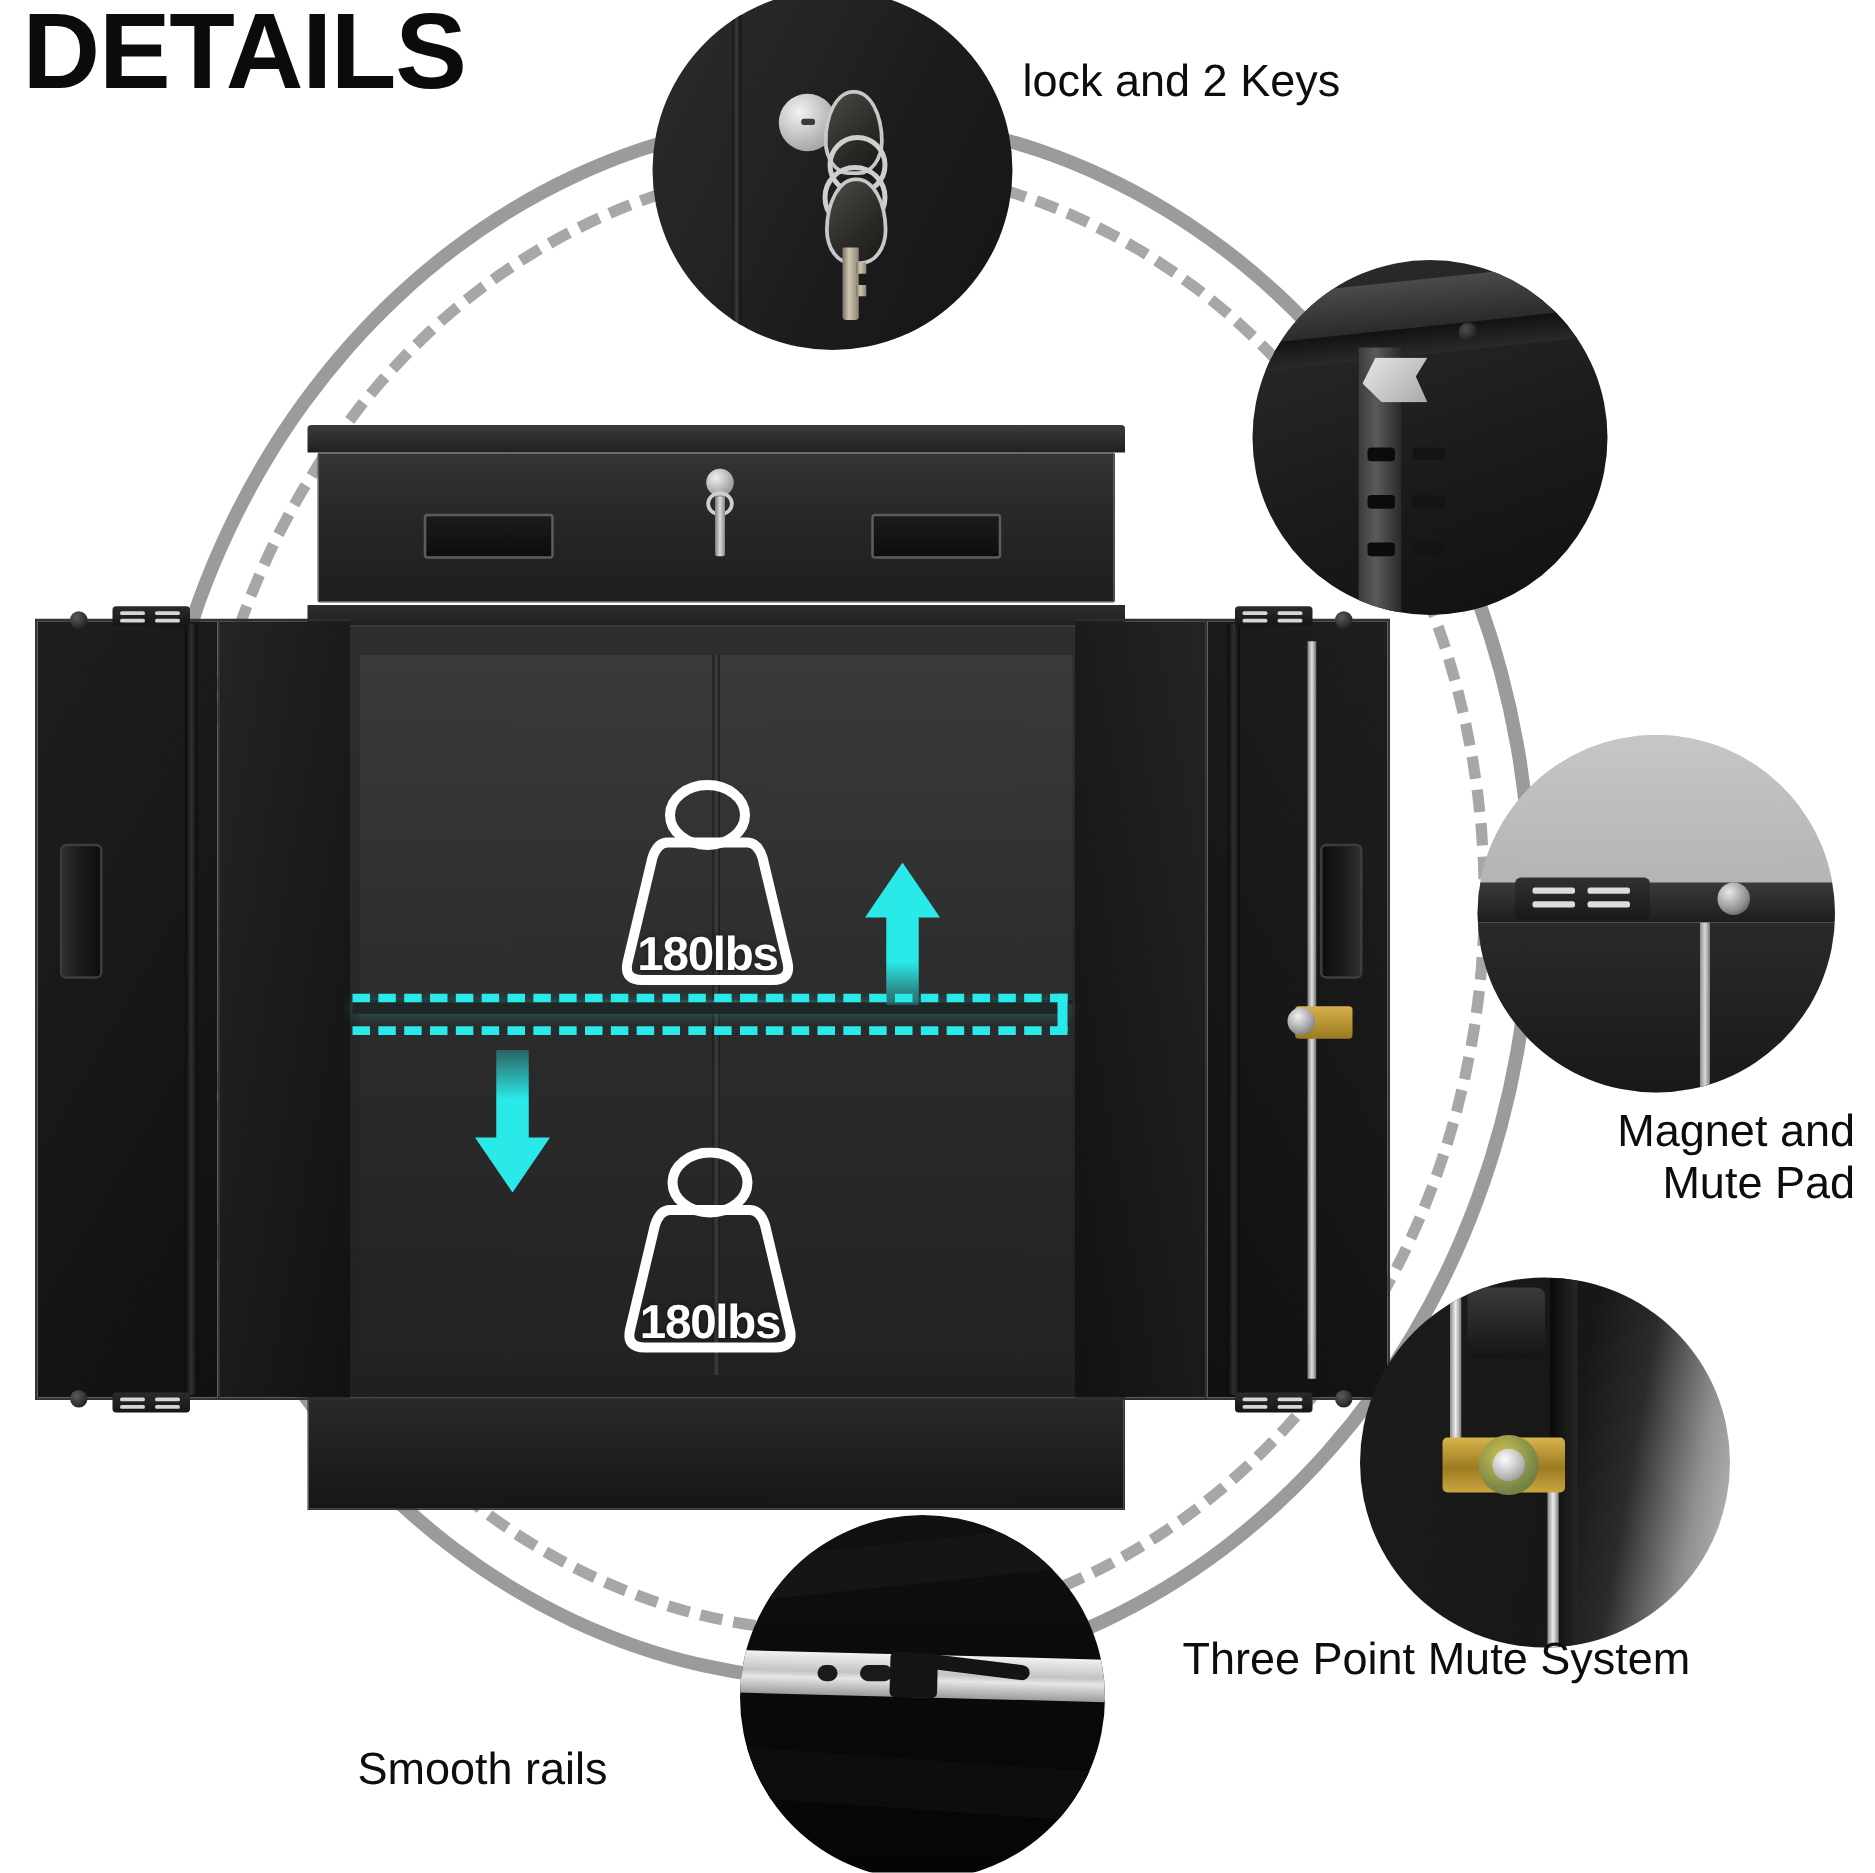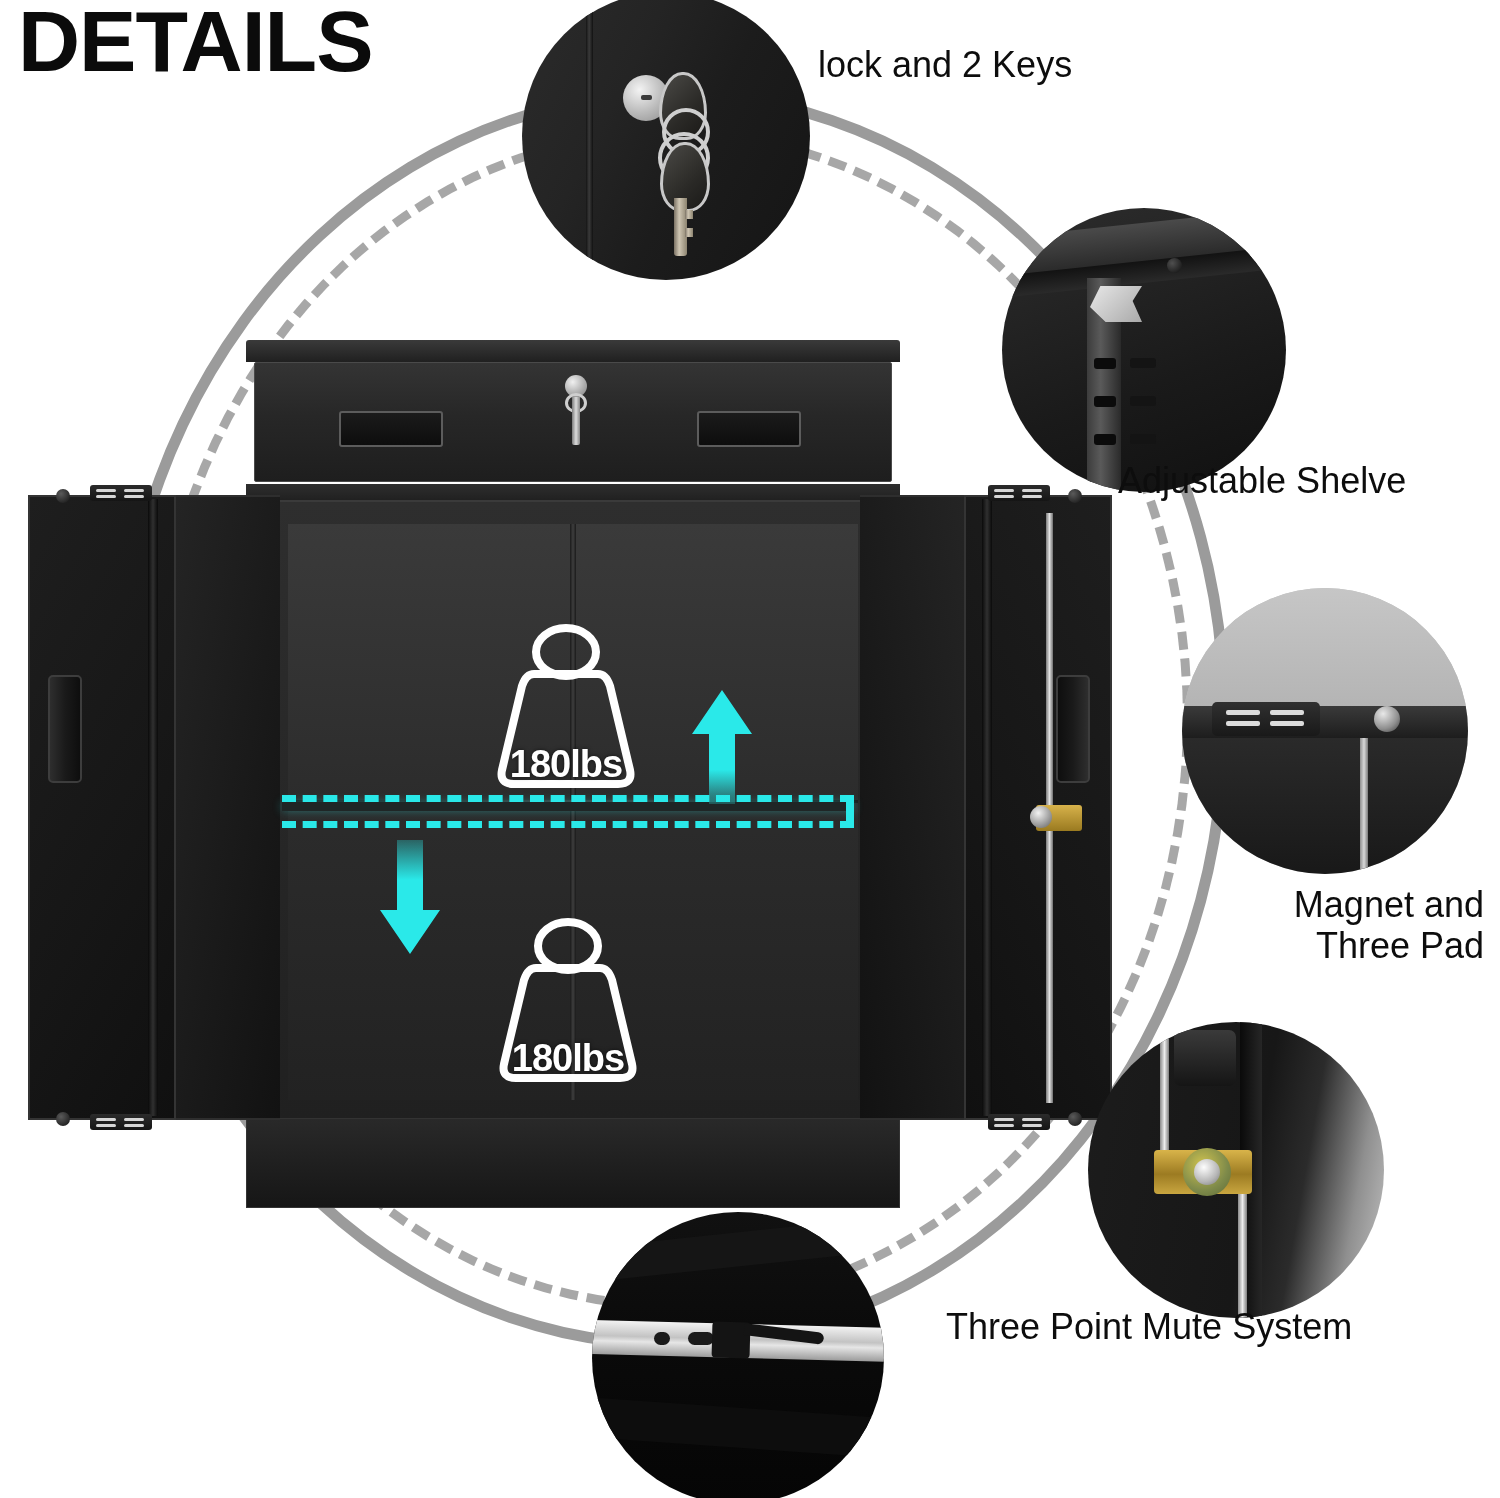--- a/index.html
+++ b/index.html
@@ -500,38 +500,37 @@
     <div class="post"></div>
     <div class="bracket"></div>
     <div class="screw"></div>
     <div class="slot" style="left:92px;top:150px;"></div>
     <div class="slot" style="left:92px;top:188px;"></div>
     <div class="slot" style="left:92px;top:226px;"></div>
     <div class="slot-shadow" style="left:128px;top:150px;"></div>
     <div class="slot-shadow" style="left:128px;top:188px;"></div>
     <div class="slot-shadow" style="left:128px;top:226px;"></div>
   </div>
-  <div class="callout-label" id="label-shelf">Adjustable Shelve</div>
 
   <div class="callout" id="callout-magnet">
     <div class="upper"></div>
     <div class="rail"></div>
     <div class="lower"></div>
     <div class="mutepad">
       <i style="left:14px;top:8px;width:34px;"></i>
         <i style="left:58px;top:8px;width:34px;"></i>
       <i style="left:14px;top:19px;width:34px;"></i>
         <i style="left:58px;top:19px;width:34px;"></i>
     </div>
     <div class="magnet"></div>
     <div class="vrod"></div>
   </div>
   <div class="callout-label" id="label-magnet">
     <span>Magnet and</span><br>
-    <span>Three Pad</span>
+    <span>Mute Pad</span>
   </div>
 
   <div class="callout" id="callout-threepoint">
     <div class="door-edge"></div>
     <div class="rod-top"></div>
     <div class="cap"></div>
     <div class="rod-bot"></div>
     <div class="brass"></div>
     <div class="brass-hub"></div>
     <div class="brass-screw"></div>
@@ -540,14 +539,15 @@
 
   <div class="callout" id="callout-rails">
     <div class="band" style="top:20px;height:34px;transform:rotate(-6deg);"></div>
     <div class="band" style="top:196px;height:40px;transform:rotate(4deg);background:#0d0d0d;"></div>
     <div class="slide"></div>
     <div class="hole" style="left:62px;width:16px;"></div>
     <div class="hole" style="left:96px;width:26px;"></div>
     <div class="slide-dark"></div>
     <div class="slide-lever"></div>
   </div>
+  <div class="callout-label" id="label-rails">Smooth rails</div>
 
 </div>
 
 </body></html>

